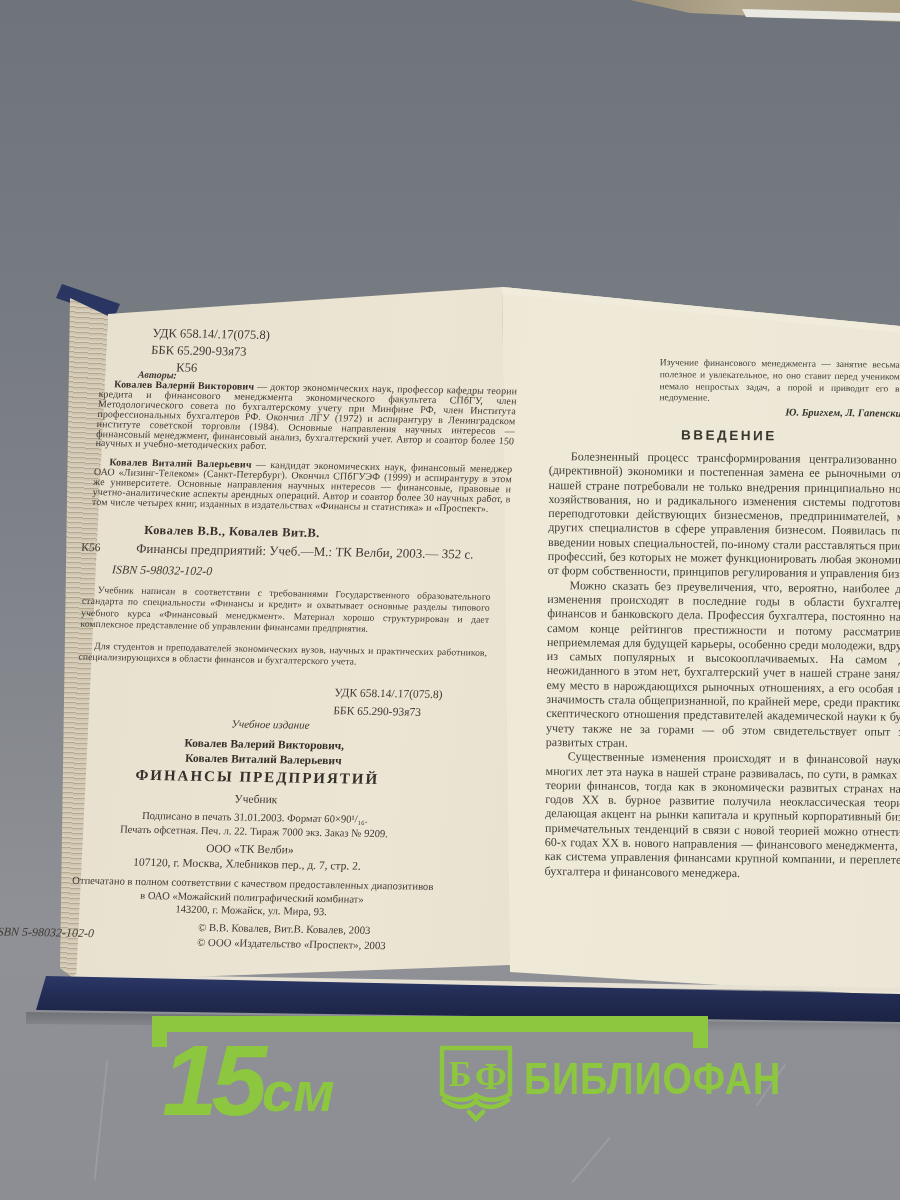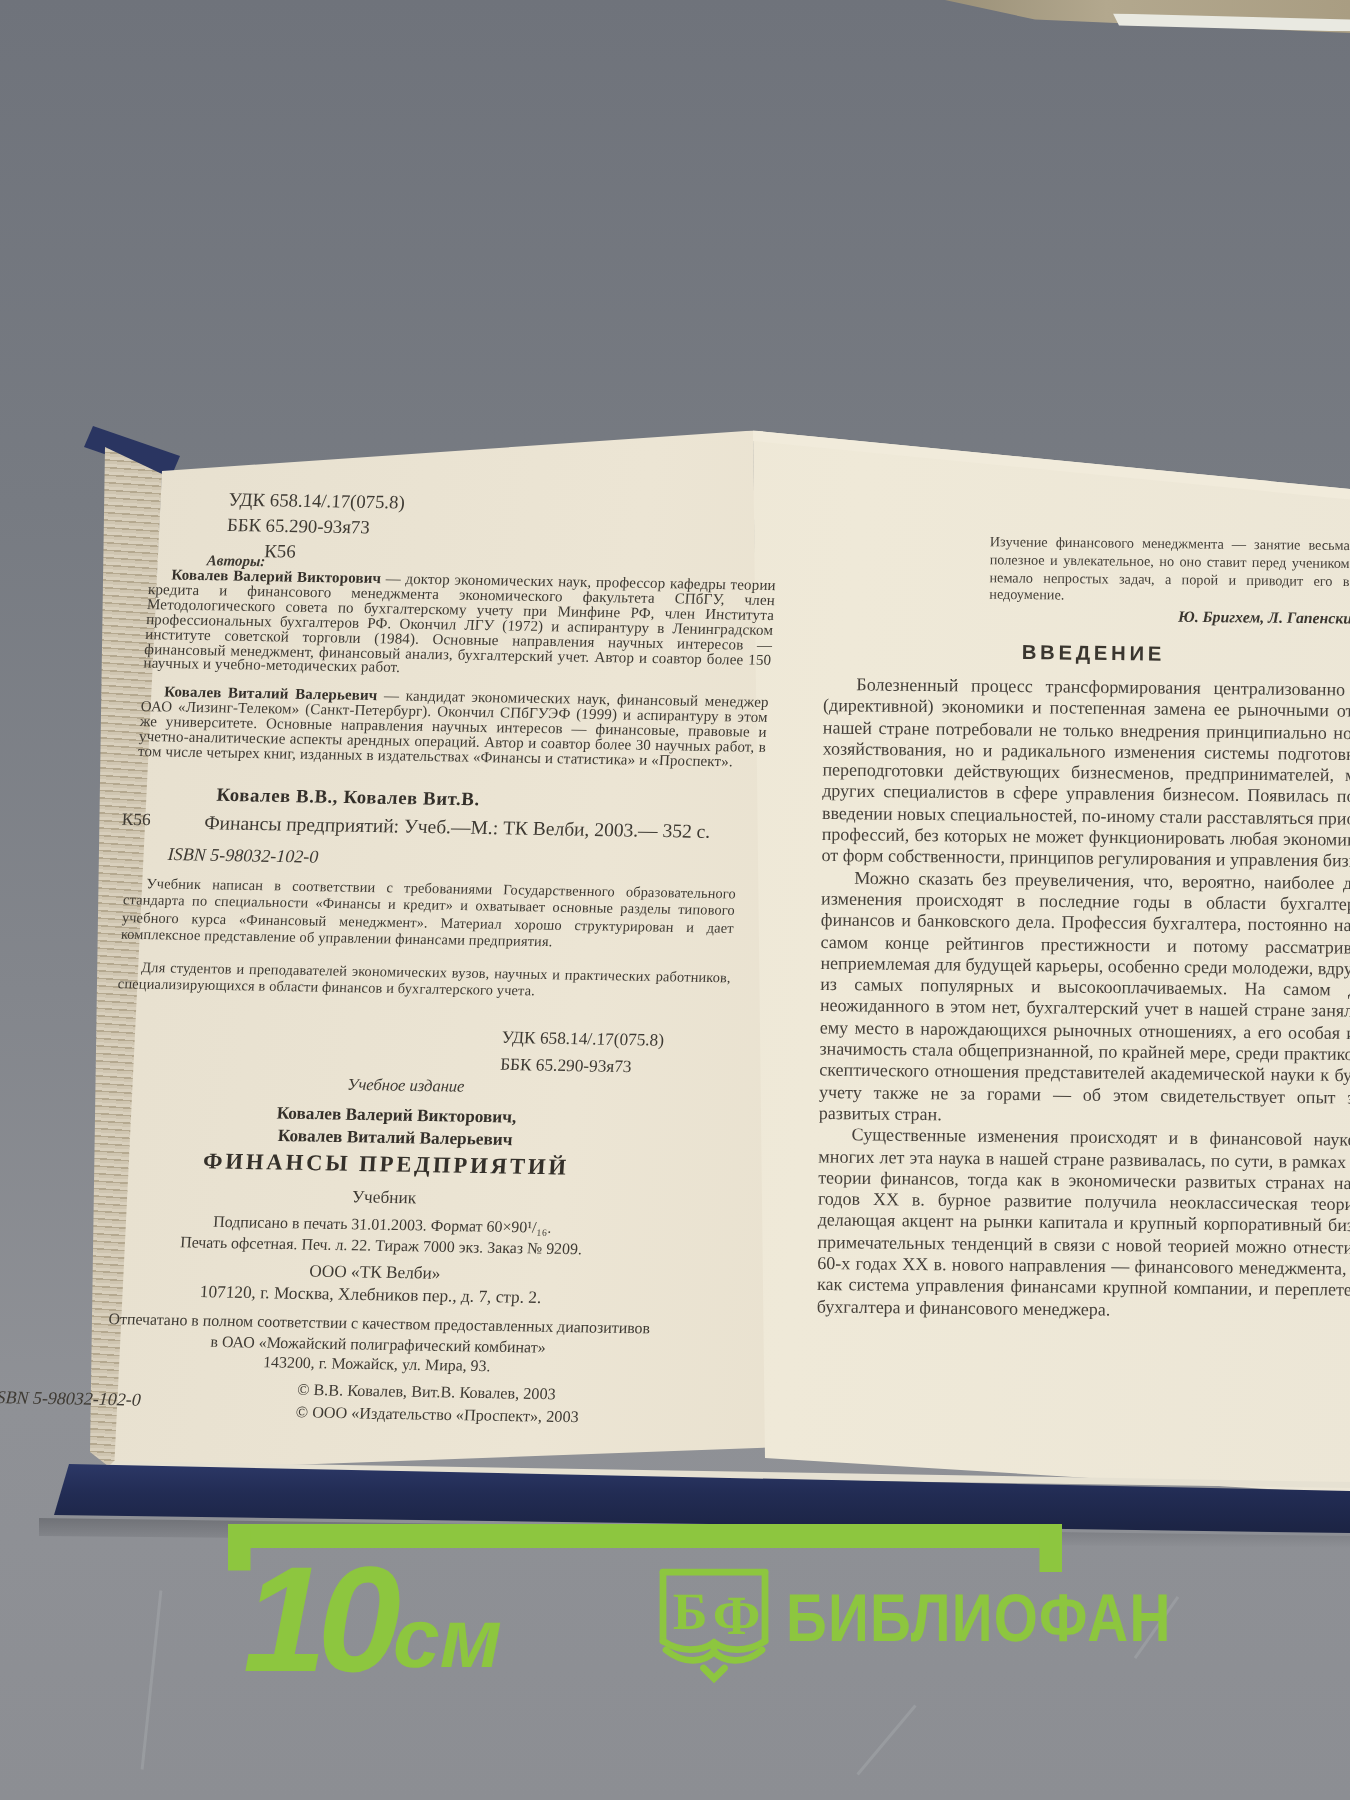--- a/index.html
+++ b/index.html
@@ -140,21 +140,21 @@
   <div class="blk body-par">
     <p>Болезненный процесс трансформирования централизованно планируемой (директивной) экономики и постепенная замена ее рыночными отношениями в нашей стране потребовали не только внедрения принципиально новых способов хозяйствования, но и радикального изменения системы подготовки будущих и переподготовки действующих бизнесменов, предпринимателей, менеджеров и других специалистов в сфере управления бизнесом. Появилась потребность во введении новых специальностей, по-иному стали расставляться приоритеты среди профессий, без которых не может функционировать любая экономика независимо от форм собственности, принципов регулирования и управления бизнесом.</p>
     <p>Можно сказать без преувеличения, что, вероятно, наиболее драматические изменения происходят в последние годы в области бухгалтерского учета, финансов и банковского дела. Профессия бухгалтера, постоянно находившаяся в самом конце рейтингов престижности и потому рассматривавшаяся как неприемлемая для будущей карьеры, особенно среди молодежи, вдруг стала одной из самых популярных и высокооплачиваемых. На самом деле, ничего неожиданного в этом нет, бухгалтерский учет в нашей стране занял подобающее ему место в нарождающихся рыночных отношениях, а его особая и безусловная значимость стала общепризнанной, по крайней мере, среди практиков. Изменение скептического отношения представителей академической науки к бухгалтерскому учету также не за горами — об этом свидетельствует опыт экономически развитых стран.</p>
     <p>Существенные изменения происходят и в финансовой науке. В течение многих лет эта наука в нашей стране развивалась, по сути, в рамках классической теории финансов, тогда как в экономически развитых странах начиная с 40-х годов XX в. бурное развитие получила неоклассическая теория финансов, делающая акцент на рынки капитала и крупный корпоративный бизнес. К числу примечательных тенденций в связи с новой теорией можно отнести появление в 60-х годах XX в. нового направления — финансового менеджмента, понимаемого как система управления финансами крупной компании, и переплетение функций бухгалтера и финансового менеджера.</p>
   </div>
 </div>
 
 <div class="abs green ruler-bar"></div>
 <div class="abs green tick-l"></div>
 <div class="abs green tick-r"></div>
-<div class="abs r15">10</div>
+<div class="abs r15">15</div>
 <div class="abs rsm">см</div>
 
 <div class="abs logo-icon">
   <svg width="80" height="84" viewBox="0 0 80 84">
     <g fill="none" stroke="#8dc63f" stroke-width="4.5" stroke-linecap="round">
       <path d="M6,8 H74"></path>
       <path d="M6,8 V54"></path>
       <path d="M74,8 V54"></path>
       <path d="M6,54 C18,62 32,61 40,55 C48,61 62,62 74,54"></path>
       <path d="M8,60 C20,70 34,68 40,61 C46,68 60,70 72,60"></path>

